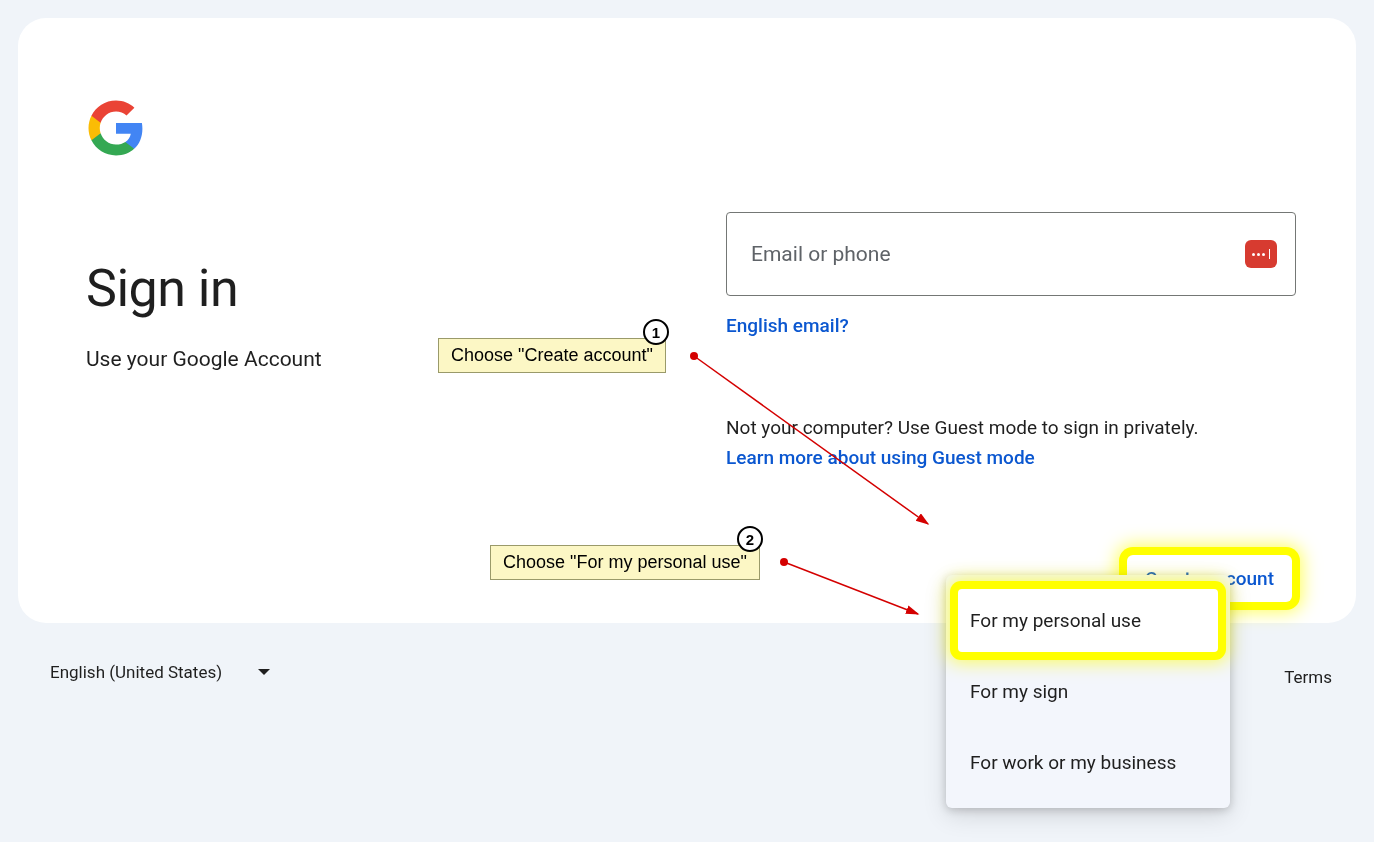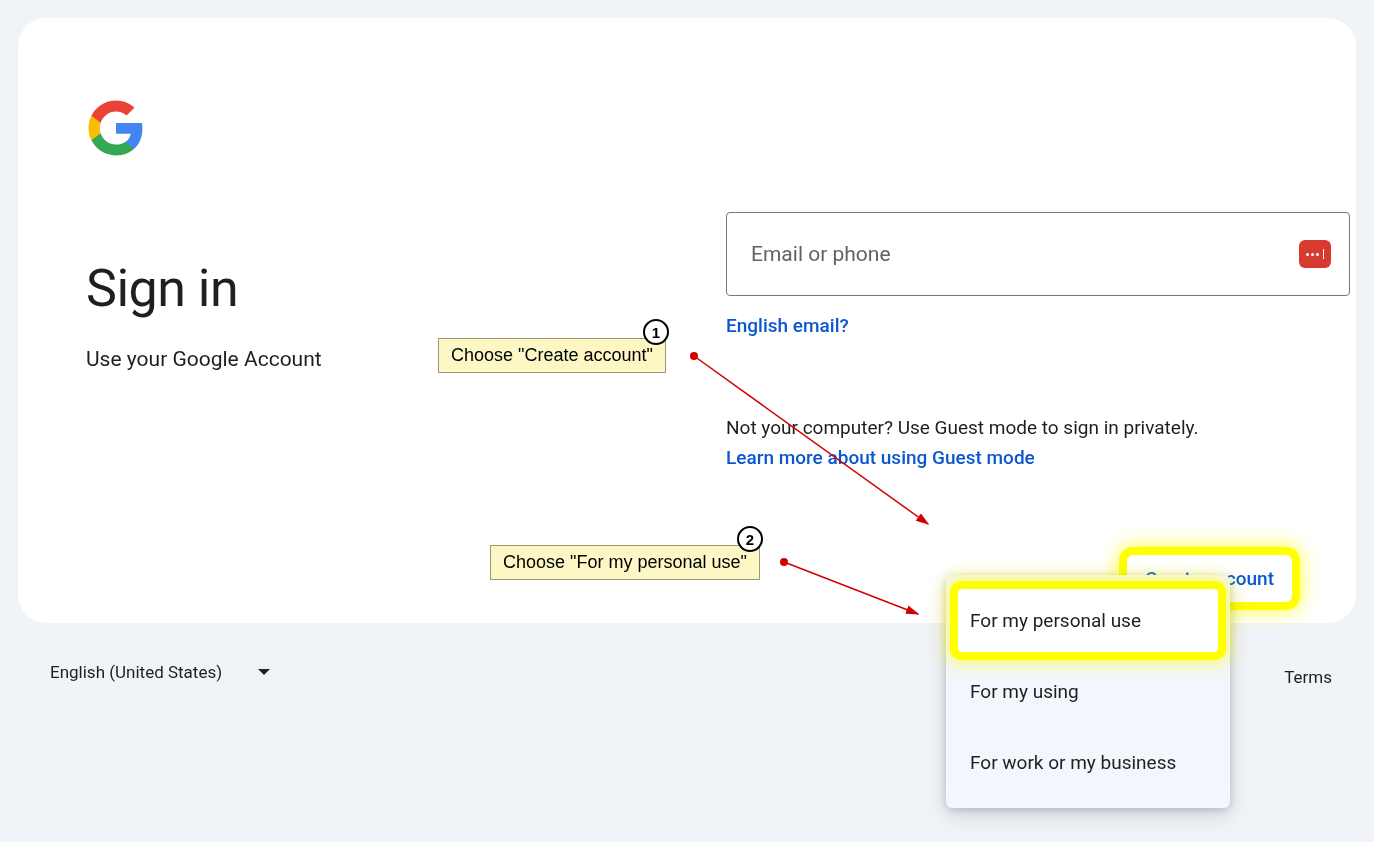--- a/index.html
+++ b/index.html
@@ -47,21 +47,21 @@
       font-weight: 400;
     }
     .right-col {
       position: absolute;
       left: 708px;
       top: 194px;
       width: 566px;
     }
     .input-wrap {
       position: relative;
-      width: 624px;
+      width: 570px;
       height: 84px;
       border: 1px solid #747775;
       border-radius: 4px;
       display: flex;
       align-items: center;
       padding: 0 24px;
     }
     .input-placeholder {
       font-size: 21px;
       color: #5f6368;
@@ -265,21 +265,21 @@
     <div class="button-row">
       <div class="create-account-wrap">
         <span class="create-account">Create account</span>
       </div>
     </div>
   </div>
 </div>
 
 <div class="dropdown-menu">
   <div class="dropdown-item highlighted">For my personal use</div>
-  <div class="dropdown-item">For my using</div>
+  <div class="dropdown-item">For my sign</div>
   <div class="dropdown-item">For work or my business</div>
 </div>
 
 <div class="footer">
   <div class="lang-select">
     <span>English (United States)</span>
     <span class="lang-caret"></span>
   </div>
   <div class="footer-links">
     <span>Terms</span>

